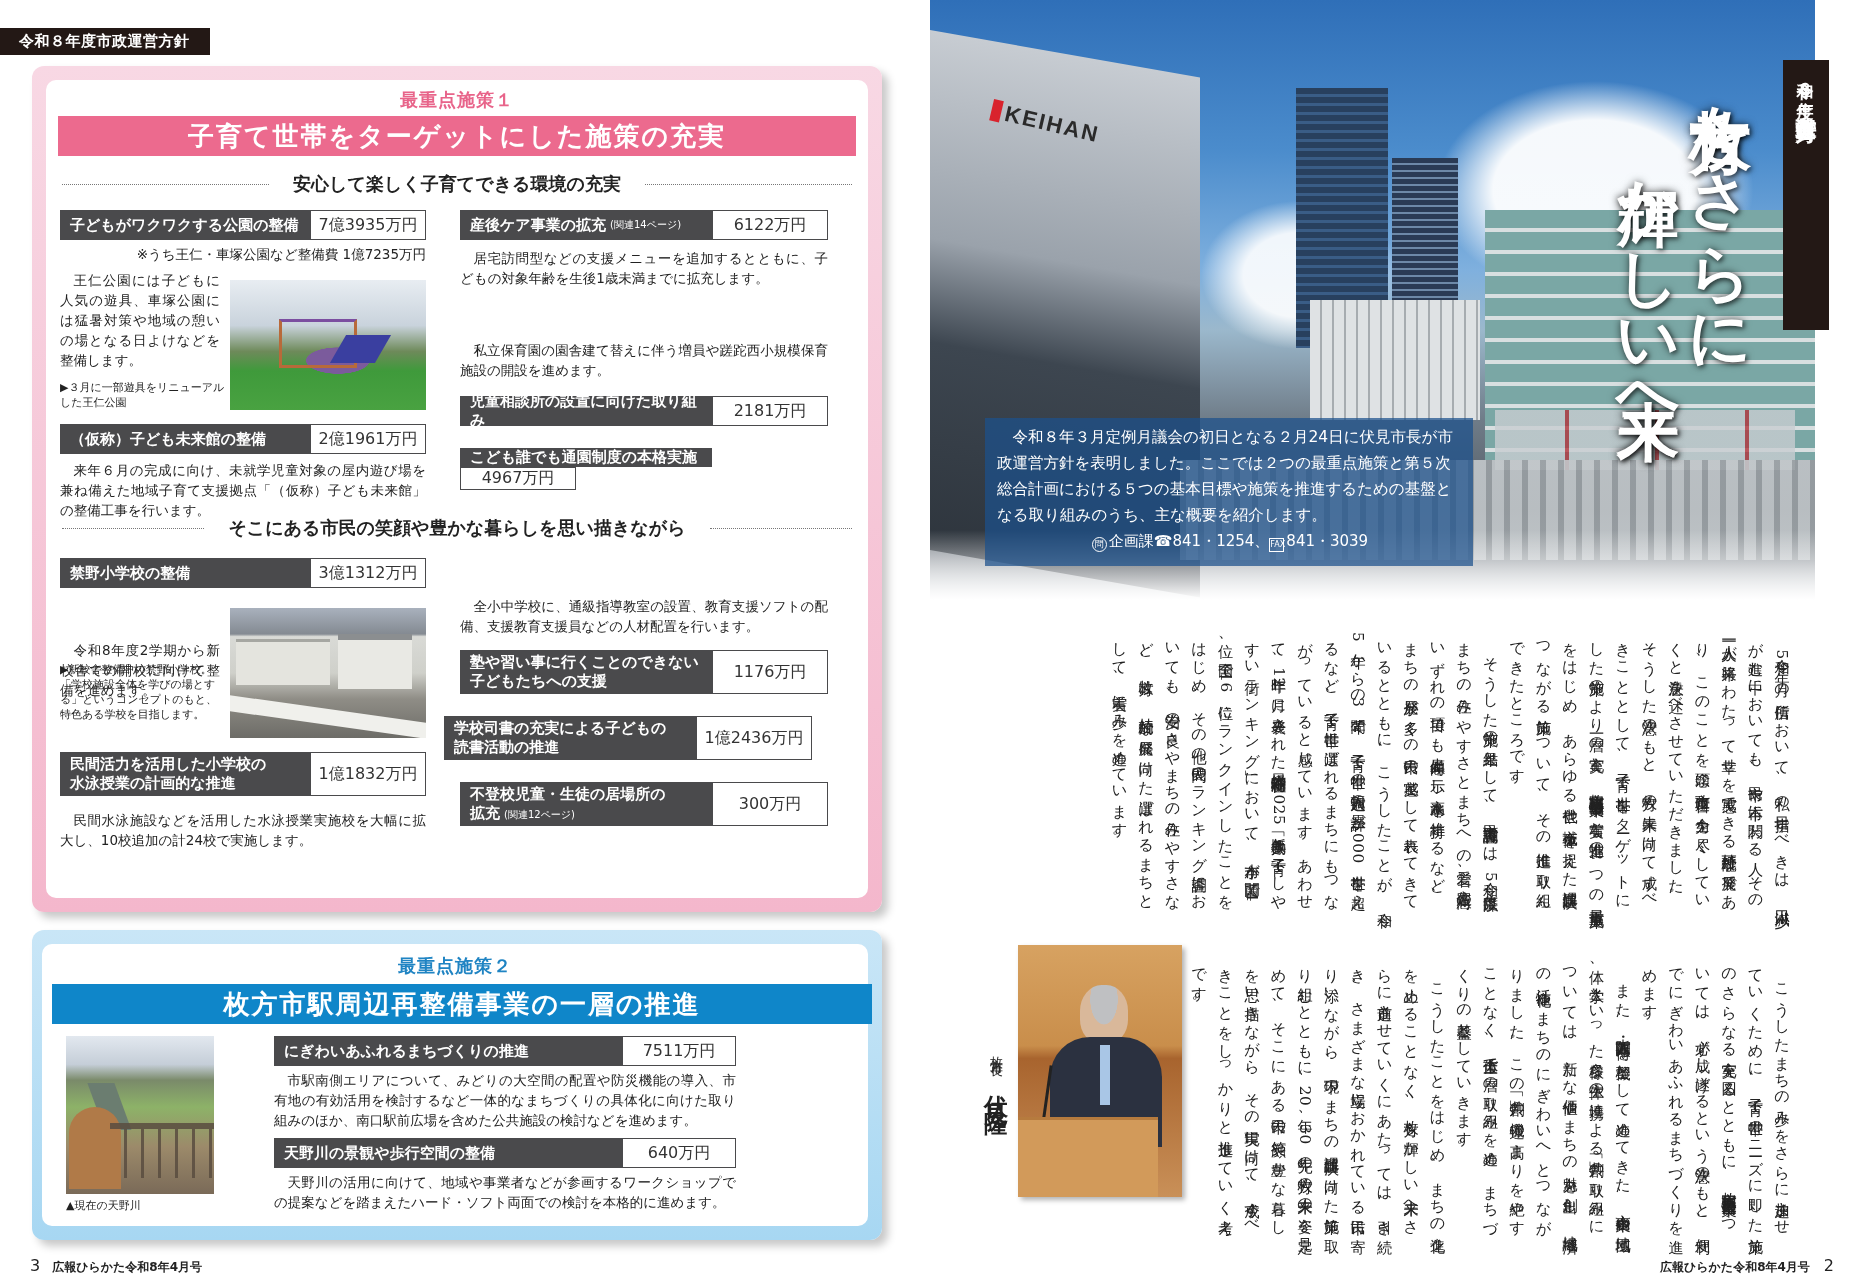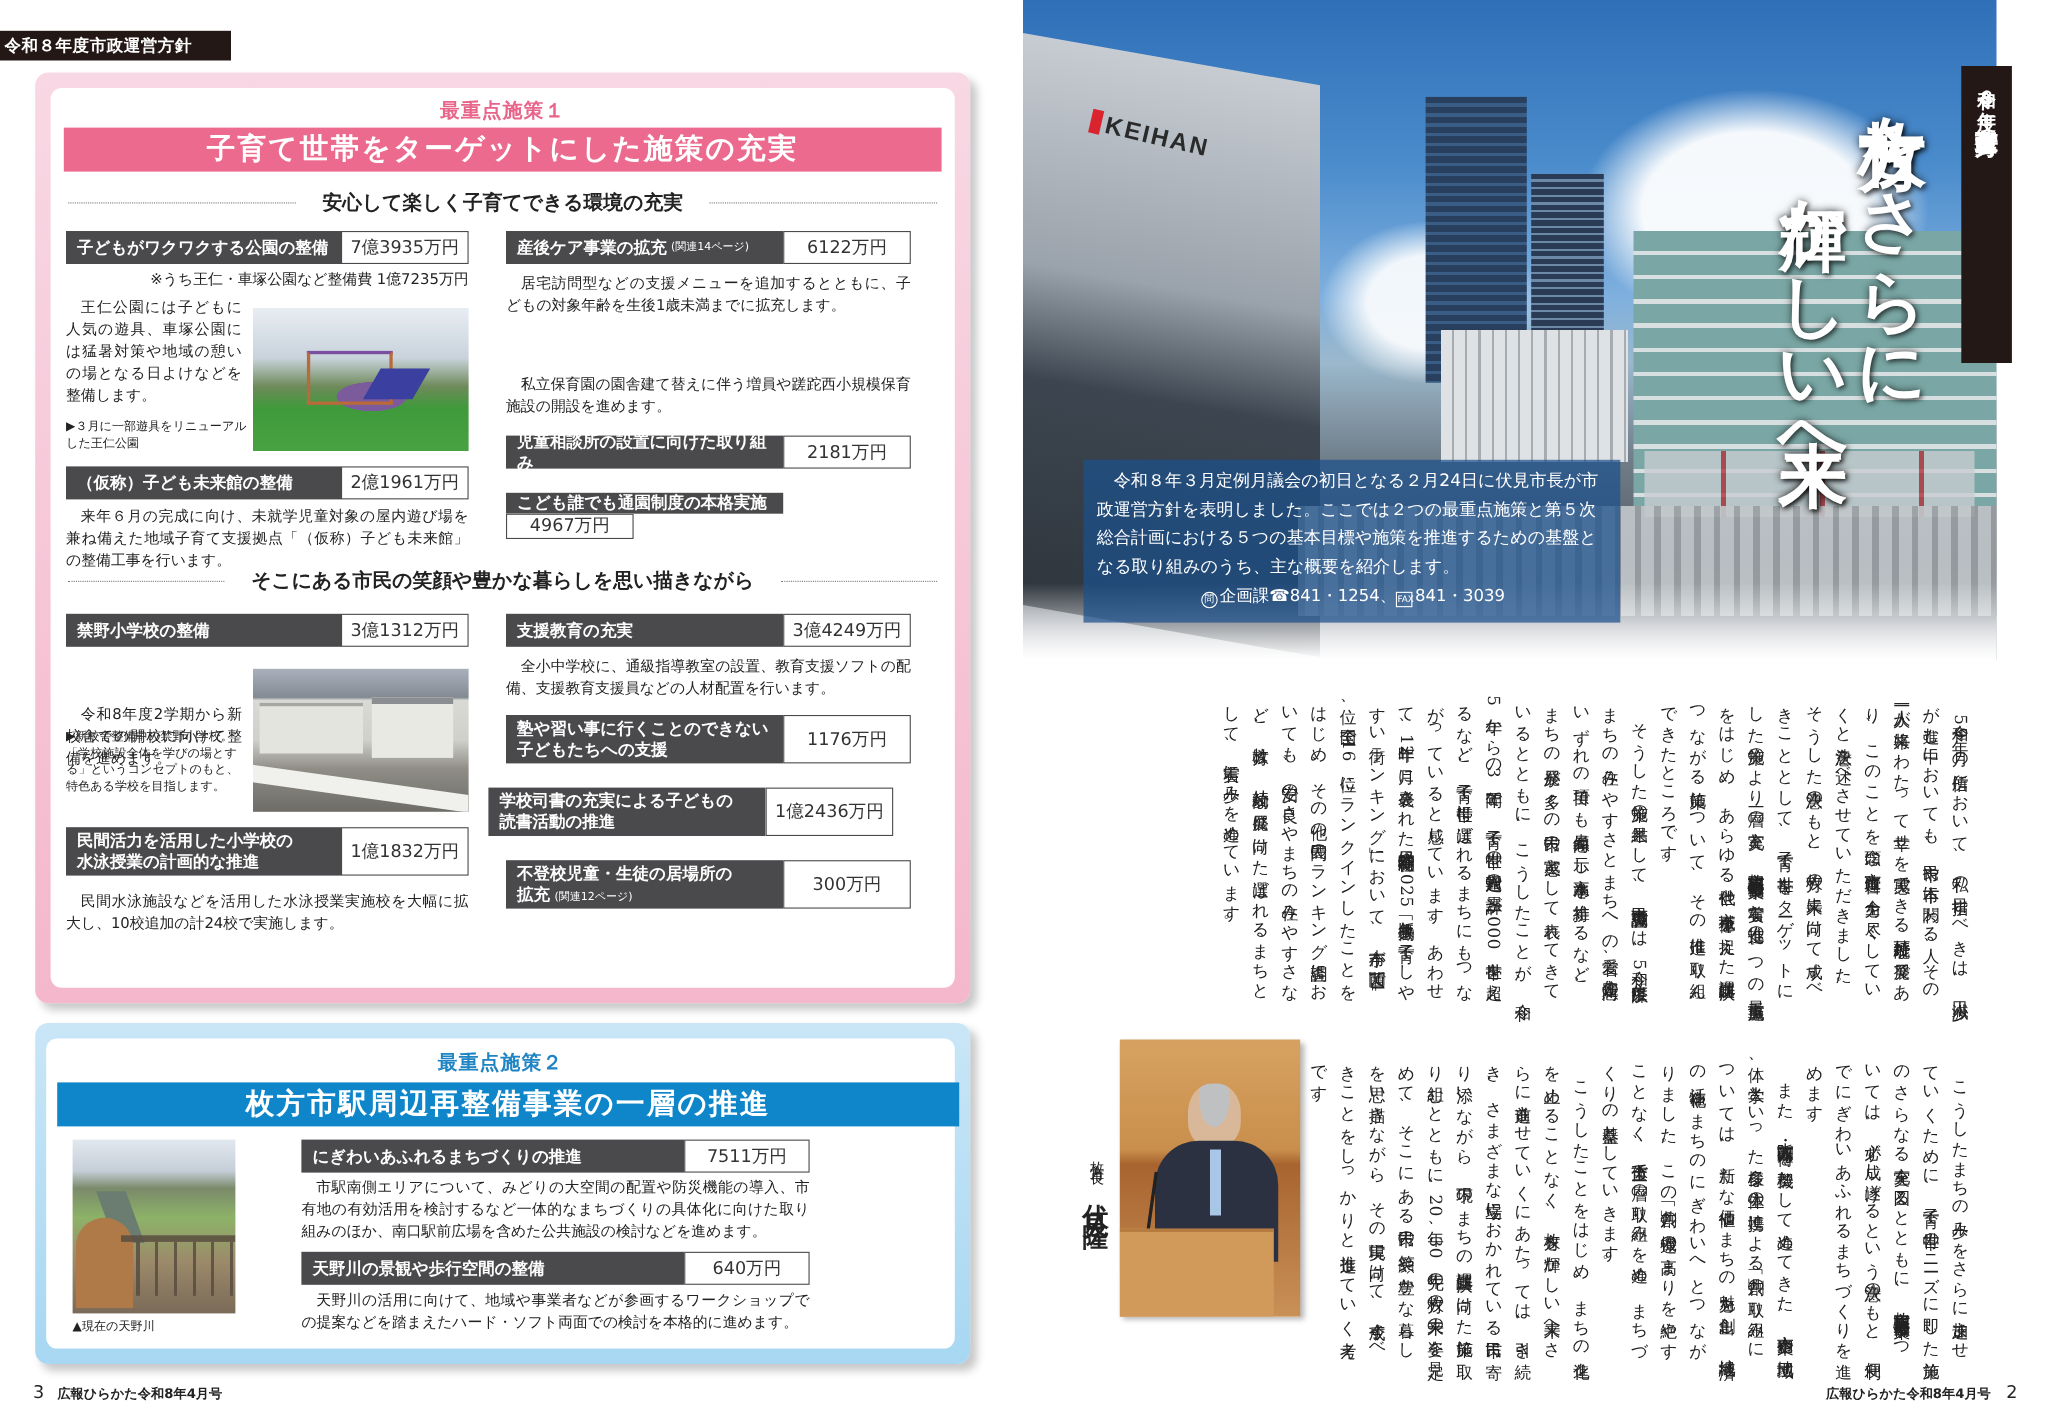--- a/index.html
+++ b/index.html
@@ -1,20 +1,20 @@
 <!DOCTYPE html>
 <html><head>
 <meta charset="utf-8">
 <style>
   * { box-sizing: border-box; margin: 0; padding: 0; }
   html, body { width: 1860px; height: 1285px; background: #fff; overflow: hidden; }
   body { font-family: "DejaVu Sans", "Liberation Sans", sans-serif; color: #222; position: relative; }
 
   
-  .section-tag { position: absolute; left: 0; top: 28px; width: 210px; height: 27px; background: #231815; color: #fff; font-size: 15px; font-weight: bold; line-height: 27px; padding-left: 4px; letter-spacing: 0.5px; }
+  .section-tag { position: absolute; left: 0; top: 28px; width: 210px; height: 27px; background: #231815; color: #fff; font-size: 15px; font-weight: bold; line-height: 27px; padding-left: 19px; letter-spacing: 0.5px; }
 
   .box1 { position: absolute; left: 32px; top: 66px; width: 850px; height: 846px; border-radius: 12px;
           background: linear-gradient(180deg, #f8d8e4 0%, #f4b7cc 100%); box-shadow: 6px 6px 8px rgba(0,0,0,0.22); }
   .box1 .inner { position: absolute; left: 14px; top: 14px; right: 14px; bottom: 14px; background: #fff; border-radius: 10px; }
 
   .box2 { position: absolute; left: 32px; top: 930px; width: 850px; height: 310px; border-radius: 12px;
           background: linear-gradient(180deg, #c9e6f7 0%, #a7d7f2 100%); box-shadow: 6px 6px 8px rgba(0,0,0,0.22); }
   .box2 .inner { position: absolute; left: 10px; top: 14px; right: 14px; bottom: 14px; background: #fff; border-radius: 10px; }
 
   .policy-label { position: absolute; left: 0; right: 0; text-align: center; font-size: 18px; font-weight: bold; letter-spacing: 1px; }
@@ -171,24 +171,20 @@
 
     <div class="item-head tall" style="left:14px; top:672px;">
       <div class="name" style="width:250px; flex-direction:column; align-items:flex-start; justify-content:center;">
         <span>民間活力を活用した小学校の</span>
         <span>水泳授業の計画的な推進</span>
       </div>
       <div class="amount" style="width:116px;">1億1832万円</div>
     </div>
     <div class="body-text" style="left:14px; top:730px; width:366px; text-indent:1em;">民間水泳施設などを活用した水泳授業実施校を大幅に拡大し、10校追加の計24校で実施します。</div>
 
-    <div class="item-head" style="left:414px; top:478px;">
-      <div class="name" style="width:252px;">支援教育の充実</div>
-      <div class="amount" style="width:116px;">3億4249万円</div>
-    </div>
     <div class="body-text" style="left:414px; top:516px; width:368px; text-indent:1em;">全小中学校に、通級指導教室の設置、教育支援ソフトの配備、支援教育支援員などの人材配置を行います。</div>
 
     <div class="item-head tall" style="left:414px; top:570px;">
       <div class="name" style="width:252px; flex-direction:column; align-items:flex-start; justify-content:center;">
         <span>塾や習い事に行くことのできない</span>
         <span>子どもたちへの支援</span>
       </div>
       <div class="amount" style="width:116px;">1176万円</div>
     </div>
     <div class="item-head tall" style="left:398px; top:636px;">

